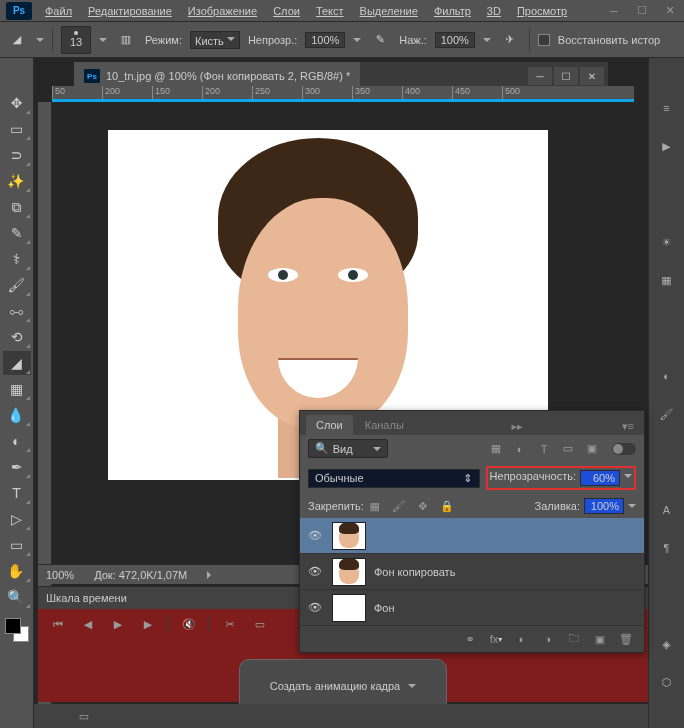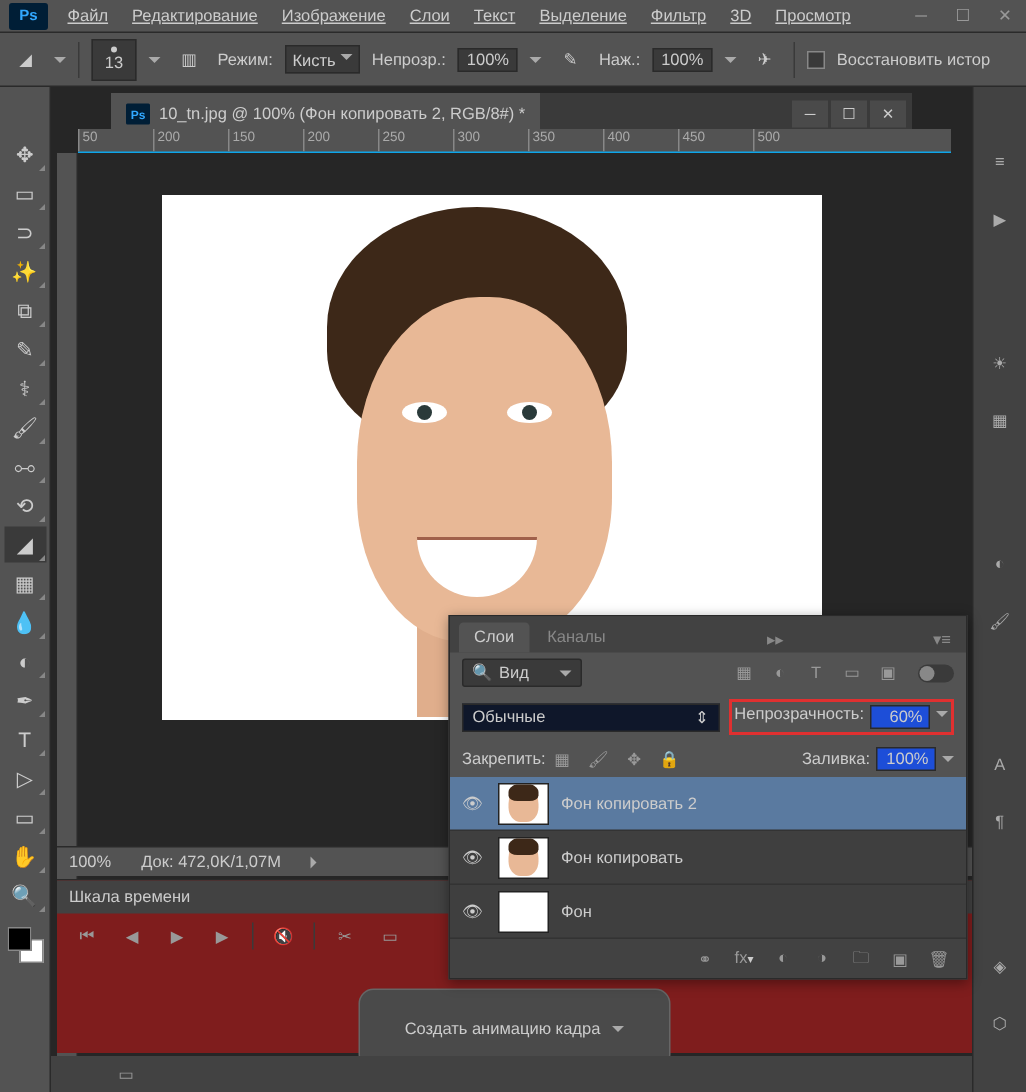--- a/index.html
+++ b/index.html
@@ -35,21 +35,21 @@
 .main { display: flex; position: absolute; top: 58px; left: 0; right: 0; bottom: 0; }
 .toolbox { width: 34px; background: #535353; border-right: 1px solid #2a2a2a; display: flex; flex-direction: column; padding-top: 32px; }
 .tool { width: 28px; height: 24px; margin: 1px auto; display: flex; align-items: center; justify-content: center; font-size: 14px; color: #ccc; cursor: pointer; position: relative; }
 .tool.active { background: #3a3a3a; }
 .tool-corner::after { content: ''; position: absolute; bottom: 1px; right: 1px; border: 2px solid transparent; border-right-color: #888; border-bottom-color: #888; }
 .swatches { margin: 8px auto; width: 24px; height: 24px; position: relative; }
 .swatch-fg { width: 16px; height: 16px; background: #000; border: 1px solid #888; position: absolute; top: 0; left: 0; z-index: 2; }
 .swatch-bg { width: 16px; height: 16px; background: #fff; border: 1px solid #888; position: absolute; bottom: 0; right: 0; }
 
 .canvas-area { flex: 1; background: #262626; position: relative; }
-.ruler-h { position: absolute; top: 28px; left: 18px; right: 14px; height: 16px; background: #535353; border-bottom: 1px solid #0ea5e9; display: flex; overflow: hidden; }
+.ruler-h { position: absolute; top: 28px; left: 18px; right: 14px; height: 16px; background: #535353; border-bottom: 3px solid #0ea5e9; display: flex; overflow: hidden; }
 .ruler-v { position: absolute; top: 44px; left: 4px; width: 14px; bottom: 0; background: #535353; border-right: 1px solid #2a2a2a; }
 .ruler-tick { flex: 0 0 50px; border-left: 1px solid #888; font-size: 9px; padding-left: 2px; color: #aaa; }
 .canvas { position: absolute; top: 72px; left: 74px; width: 440px; height: 350px; background: #fff; }
 .portrait { position: absolute; top: 8px; left: 90px; width: 260px; height: 340px; }
 .hair { position: absolute; top: 0; left: 20px; width: 200px; height: 160px; background: #3d2818; border-radius: 50% 50% 40% 40%; }
 .face { position: absolute; top: 60px; left: 40px; width: 170px; height: 230px; background: #e8b896; border-radius: 48% 48% 42% 42%; }
 .eye-l { position: absolute; top: 130px; left: 70px; width: 30px; height: 14px; background: #fff; border-radius: 50%; }
 .eye-r { position: absolute; top: 130px; left: 140px; width: 30px; height: 14px; background: #fff; border-radius: 50%; }
 .pupil { width: 10px; height: 10px; background: #2a3a3a; border-radius: 50%; margin: 2px auto; }
 .mouth { position: absolute; top: 220px; left: 80px; width: 80px; height: 40px; background: #fff; border-radius: 0 0 40px 40px; border-top: 2px solid #a0604a; }
@@ -319,21 +319,20 @@
       <div class="opacity-field">100%</div>
       <span class="tri-down"></span>
     </div>
   </div>
   <div class="layers-list">
     <div class="layer-row selected">
       <div class="vis-eye">👁</div>
       <div class="layer-thumb">
           <div class="thumb-face"></div>
         </div>
-      <span class="layer-name">Фон копировать 2</span>
     </div>
     <div class="layer-row">
       <div class="vis-eye">👁</div>
       <div class="layer-thumb">
           <div class="thumb-face"></div>
         </div>
       <span class="layer-name">Фон копировать</span>
     </div>
     <div class="layer-row">
       <div class="vis-eye">👁</div>

